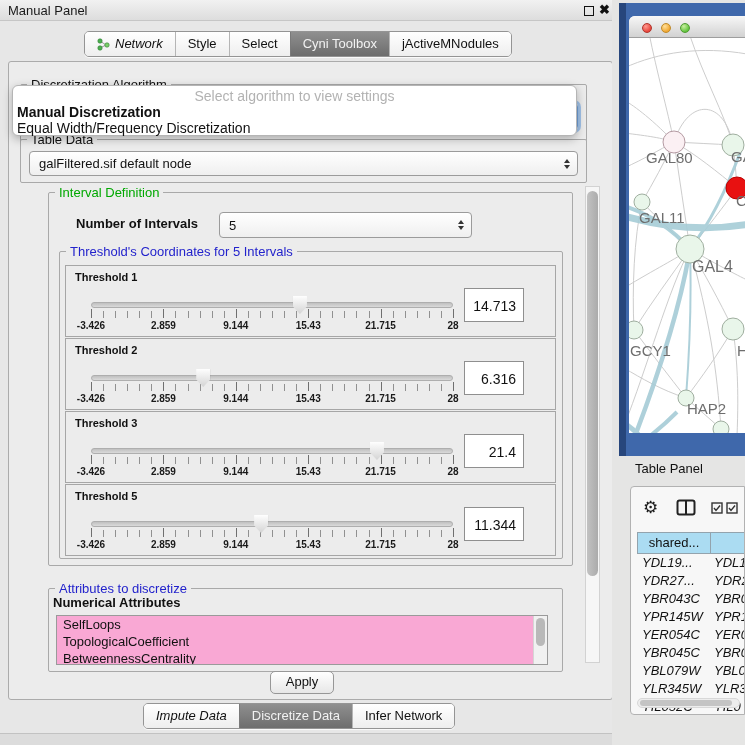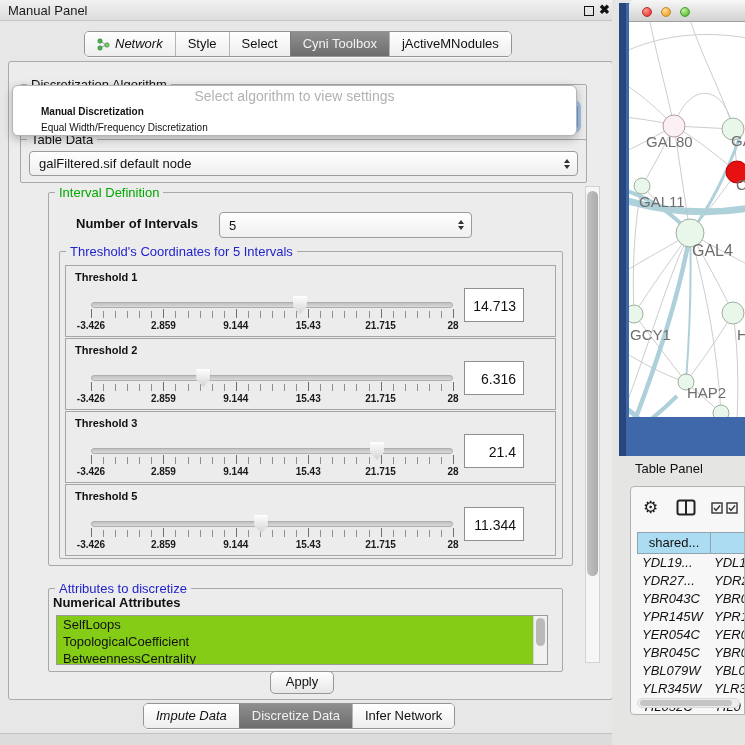--- a/index.html
+++ b/index.html
@@ -39,58 +39,58 @@
   .stepper{position:absolute;right:7px;top:50%;transform:translateY(-50%);display:flex;flex-direction:column;gap:2px;}
   .arr{width:0;height:0;border-left:3.5px solid transparent;border-right:3.5px solid transparent;}
   .arr.up{border-bottom:4px solid #333;}
   .arr.dn{border-top:4px solid #333;}
   .focusring{box-shadow:0 0 0 3px rgba(100,160,230,.55);border-color:#6f9fd8;height:27px;}
 
   
   .popup{left:12px;top:85px;width:565px;height:51px;background:#fff;border:1px solid #b5b5b5;
          border-radius:6px;box-shadow:0 3px 10px rgba(0,0,0,.28);z-index:20;box-sizing:border-box;}
   .popup .hint{text-align:center;color:#b2b2b2;font-size:14px;line-height:16px;padding-top:2px;}
-  .popup .opt{font-size:10px;line-height:16px;padding-left:20px;white-space:nowrap;margin-left:8px;}
+  .popup .opt{font-size:14px;line-height:16px;padding-left:4px;white-space:nowrap;}
   .popup .opt.b{font-weight:bold;}
 
   
   .t-row{position:absolute;left:5px;width:489px;height:70px;border:1px solid #a6a6a6;background:#ececec;}
   .t-label{position:absolute;left:9px;top:5px;font-size:11px;font-weight:bold;}
   .slider{position:absolute;left:25px;top:28px;width:362px;height:40px;}
   .track{position:absolute;left:0;right:0;top:8px;height:6px;border-radius:3px;
          background:linear-gradient(#c0c0c0,#dadada);border:1px solid #aeaeae;box-sizing:border-box;}
   .ticks{position:absolute;left:0;right:0;top:17px;height:7px;
          background:repeating-linear-gradient(to right,#909090 0 1px,transparent 1px 12.066px);}
   .mt{position:absolute;top:15px;width:1px;height:9px;background:#6f6f6f;}
   .tl{position:absolute;top:26px;transform:translateX(-50%);font-size:10px;font-weight:bold;color:#1a1a1a;white-space:nowrap;}
   .thumb{position:absolute;top:2px;width:14px;height:18px;background:linear-gradient(#fefefe,#d4d4d4);
          clip-path:polygon(0 0,100% 0,100% 58%,50% 100%,0 58%);filter:drop-shadow(0 0 1px rgba(0,0,0,.55));}
   .vbox{position:absolute;left:398px;top:22px;width:60px;height:34px;background:#fff;border:1px solid #8f8f8f;
         font-size:14px;line-height:34px;text-align:right;padding-right:7px;box-sizing:border-box;}
 
   
-  .attr-list{position:absolute;left:7px;top:26px;width:492px;height:50px;background:#84cc16;
+  .attr-list{position:absolute;left:7px;top:26px;width:492px;height:50px;background:#f9a8d4;
              border:1px solid #9a9a9a;overflow:hidden;box-sizing:border-box;}
   .attr-item{font-size:13px;line-height:17px;padding-left:6px;white-space:nowrap;}
   .attr-sb{position:absolute;right:0;top:0;width:13px;height:48px;background:#f1f1f1;border-left:1px solid #d5d5d5;}
   .attr-sb .th{position:absolute;left:2px;top:2px;width:9px;height:28px;border-radius:5px;background:#b9b9b9;}
 
   .btn{position:absolute;background:linear-gradient(#ffffff,#e7e7e7);border:1px solid #979797;border-radius:5px;
        font-size:13px;text-align:center;line-height:20px;}
 
   
   .vsb{left:585px;top:186px;width:15px;height:477px;background:#f6f6f6;border:1px solid #d2d2d2;box-sizing:border-box;}
   .vsb .th{position:absolute;left:1px;top:4px;width:11px;height:385px;border-radius:6px;
            background:linear-gradient(90deg,#c2c2c2,#ababab);}
 
   
   .right-bg{left:612px;top:0;width:133px;height:745px;background:#e5e5e4;}
   .desktop{left:619px;top:3px;width:126px;height:453px;background:var(--desktop,#3f68ab);}
   .desktop-edge{left:619px;top:3px;width:7px;height:453px;background:#27467c;}
-  .macwin{left:629px;top:0;width:116px;height:417px;background:#fff;border-radius:6px 0 0 0;overflow:hidden;text-align:center;}
+  .macwin{left:629px;top:16px;width:116px;height:417px;background:#fff;border-radius:6px 0 0 0;overflow:hidden;text-align:center;}
   .mactb{position:absolute;left:0;top:0;width:100%;height:22px;background:linear-gradient(#f7f7f7,#d2d2d2);
          border-bottom:1px solid #9e9e9e;box-sizing:border-box;}
   .tl-btn{position:absolute;top:7px;width:10px;height:10px;border-radius:50%;box-sizing:border-box;}
   .tl-red{left:13px;background:radial-gradient(circle at 35% 30%,#ff9a90,#e8463c 70%);border:1px solid #b0342c;}
   .tl-yel{left:32px;background:radial-gradient(circle at 35% 30%,#ffe09a,#f0a732 70%);border:1px solid #c08a28;}
   .tl-grn{left:51px;background:radial-gradient(circle at 35% 30%,#c8f0a0,#62c43e 70%);border:1px solid #4f9a33;}
   .netcanvas{position:absolute;left:0;top:22px;width:116px;height:395px;background:#fff;}
 
   
   .tp-title{left:635px;top:461px;font-size:13px;color:#111;}

